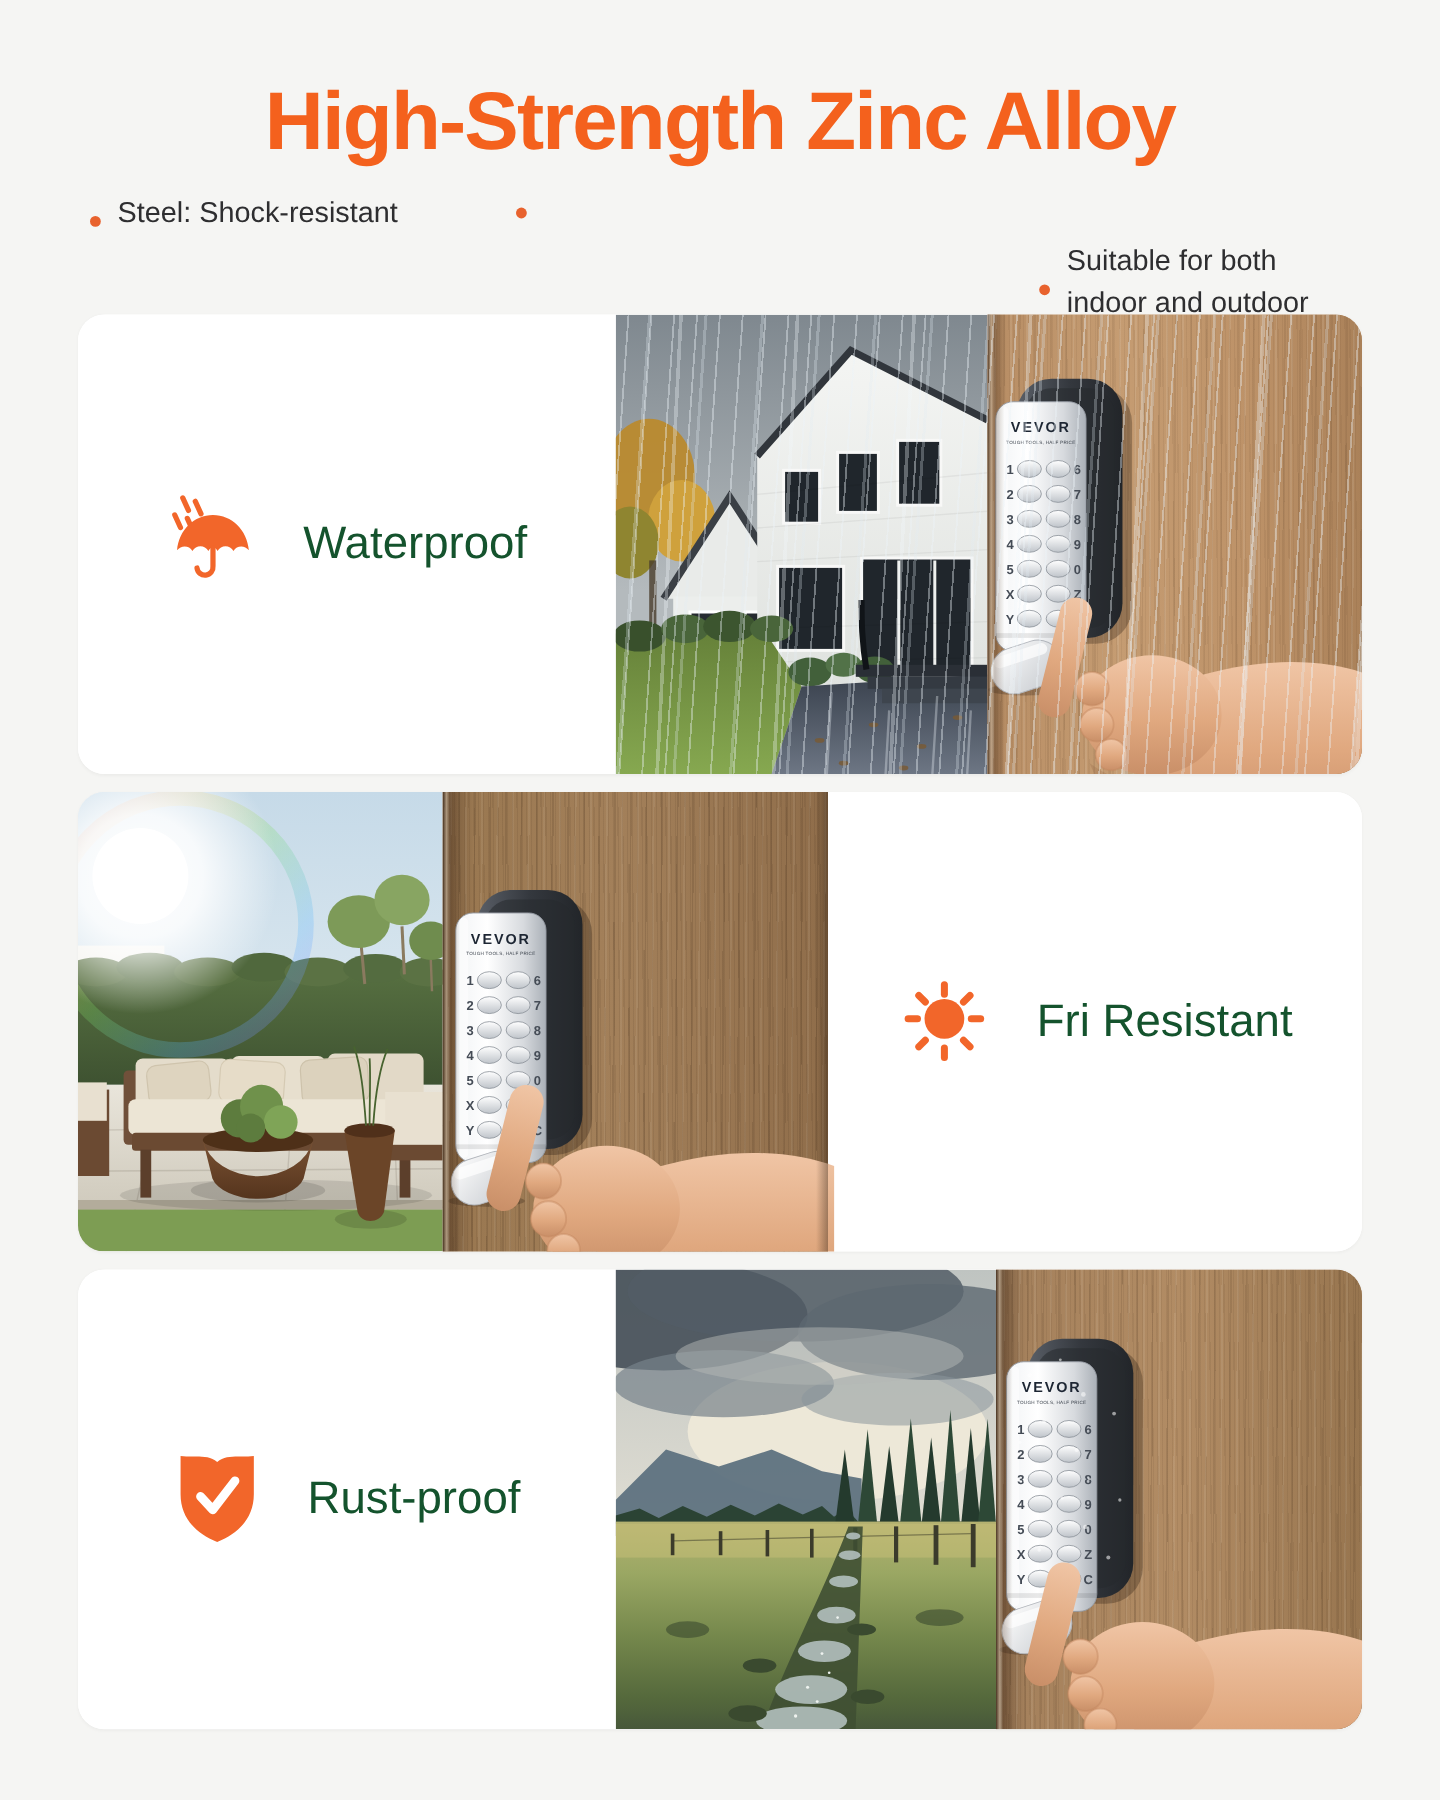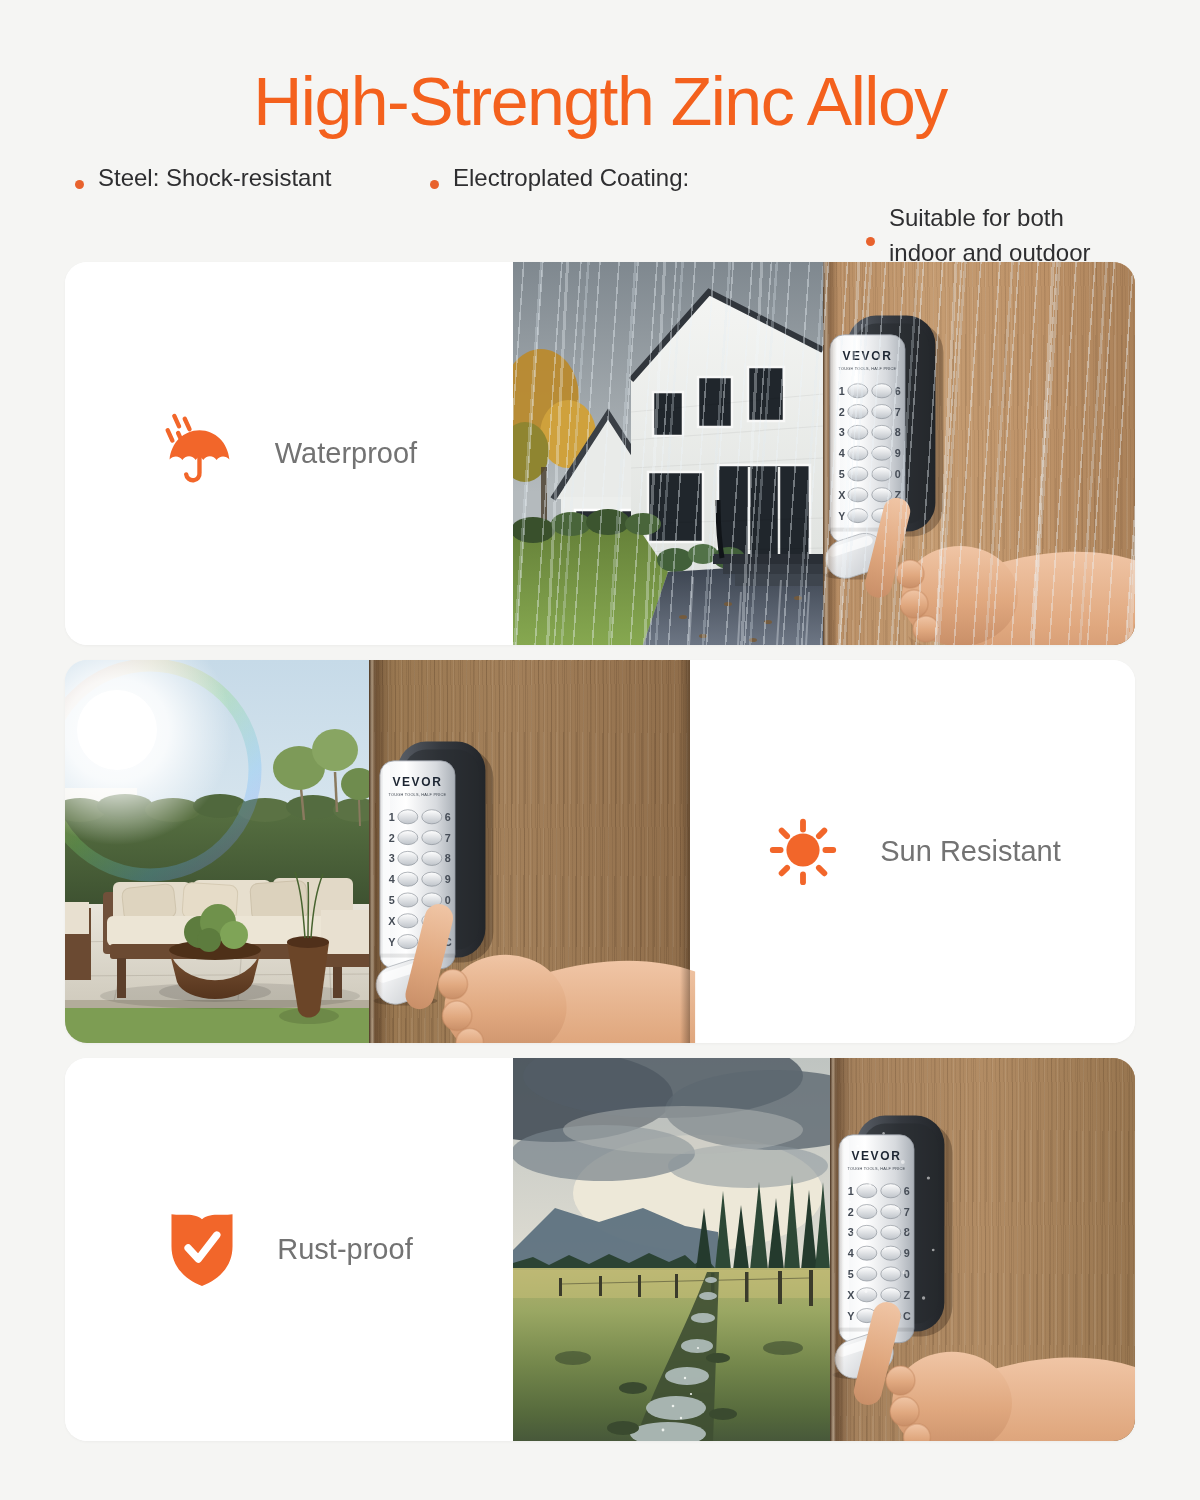--- a/index.html
+++ b/index.html
@@ -1,36 +1,36 @@
 <!DOCTYPE html>
 <html><head>
 <meta charset="utf-8">
 <style>
   html,body{margin:0;padding:0;background:#e8e8e6;}
   .stage{position:relative;width:1200px;height:1500px;background:#f5f5f3;overflow:hidden;
          font-family:"Liberation Sans", sans-serif;}
 
   
   .title{position:absolute;top:62px;left:0;width:1200px;text-align:center;
-         font-size:68px;font-weight:normal;letter-spacing:-1.5px;color:#f4611d;}
+         font-size:68px;font-weight:bold;letter-spacing:-1.5px;color:#f4611d;}
   .bullet{position:absolute;top:160px;display:flex;align-items:center;}
   .bullet.b1{left:75px;} .bullet.b2{left:430px;} .bullet.b3{left:866px;margin-top:40px;}
   .dot{width:9px;height:9px;border-radius:50%;background:#e8622d;margin-top:13px;flex:0 0 auto;}
   .btext{margin-left:14px;font-size:24px;line-height:35px;color:#2e2e30;}
 
   
   .panel{position:absolute;left:65px;width:1070px;height:383px;border-radius:22px;
          overflow:hidden;background:#ffffff;box-shadow:0 1px 3px rgba(0,0,0,.04);}
   .p1{top:262px;} .p2{top:660px;} .p3{top:1058px;}
   .sect{position:absolute;top:0;height:383px;}
 
   
   .card{display:flex;align-items:center;justify-content:center;background:#ffffff;}
   .card .icon{flex:0 0 auto;}
-  .card .flabel{margin-left:38px;font-size:29px;color:#737373;}
+  .card .flabel{margin-left:38px;font-size:38px;color:#14532d;}
 
   
   .wood{background-image:
       repeating-linear-gradient(90.4deg, rgba(58,36,18,.13) 0 1.5px, rgba(0,0,0,0) 1.5px 6px,
                                 rgba(255,248,236,.08) 6px 7.5px, rgba(0,0,0,0) 7.5px 13px),
       repeating-linear-gradient(89.6deg, rgba(58,36,18,.08) 0 1px, rgba(0,0,0,0) 1px 4px);}
   .wood::before{content:"";position:absolute;top:0;bottom:0;left:0;width:14px;z-index:4;
       background:linear-gradient(90deg, rgba(42,26,14,.5) 0, rgba(255,244,224,.4) 3px,
                  rgba(80,52,30,.28) 6px, rgba(0,0,0,0) 14px);}
   .wood1{background-color:#bd9268;
@@ -88,21 +88,20 @@
   <div class="bullet b1">
     <span class="dot"></span>
     <div class="btext">
       <div>Steel: Shock-resistant</div>
       <div></div>
     </div>
   </div>
   <div class="bullet b2">
     <span class="dot"></span>
     <div class="btext">
-      <div>Electroplated Coating:</div>
     </div>
   </div>
   <div class="bullet b3">
     <span class="dot"></span>
     <div class="btext">
       <div>Suitable for both</div>
       <div>indoor and outdoor</div>
     </div>
   </div>
 
@@ -561,21 +560,21 @@
             <line x1="56.3" y1="58.3" x2="61.9" y2="63.9"></line>
             <line x1="40" y1="65" x2="40" y2="73"></line>
             <line x1="23.7" y1="58.3" x2="18.1" y2="63.9"></line>
             <line x1="17" y1="40" x2="9" y2="40"></line>
             <line x1="23.7" y1="25.7" x2="18.1" y2="20.1"></line>
             <line x1="40" y1="19" x2="40" y2="11"></line>
             <line x1="56.3" y1="25.7" x2="61.9" y2="20.1"></line>
           </g>
         </svg>
       </span>
-      <span class="flabel">Sun Resistant</span>
+      <span class="flabel">Fri Resistant</span>
     </div>
   </div>
 
   <div class="panel p3">
     <div class="sect card" style="left:0;width:448px;">
       <span class="icon">
         <svg width="74" height="82" viewBox="0 0 80 88">
           <path d="M40,13 C31,5.5 19,9.5 7,7.5 L7,42 C7,63 20.5,77.5 40,85 C59.5,77.5 73,63 73,42 L73,7.5 C61,9.5 49,5.5 40,13 Z" fill="#f2662a"></path>
           <path d="M25,44 L36,56 L56,30" fill="none" stroke="#ffffff" stroke-width="8" stroke-linecap="round" stroke-linejoin="round"></path>
         </svg>

